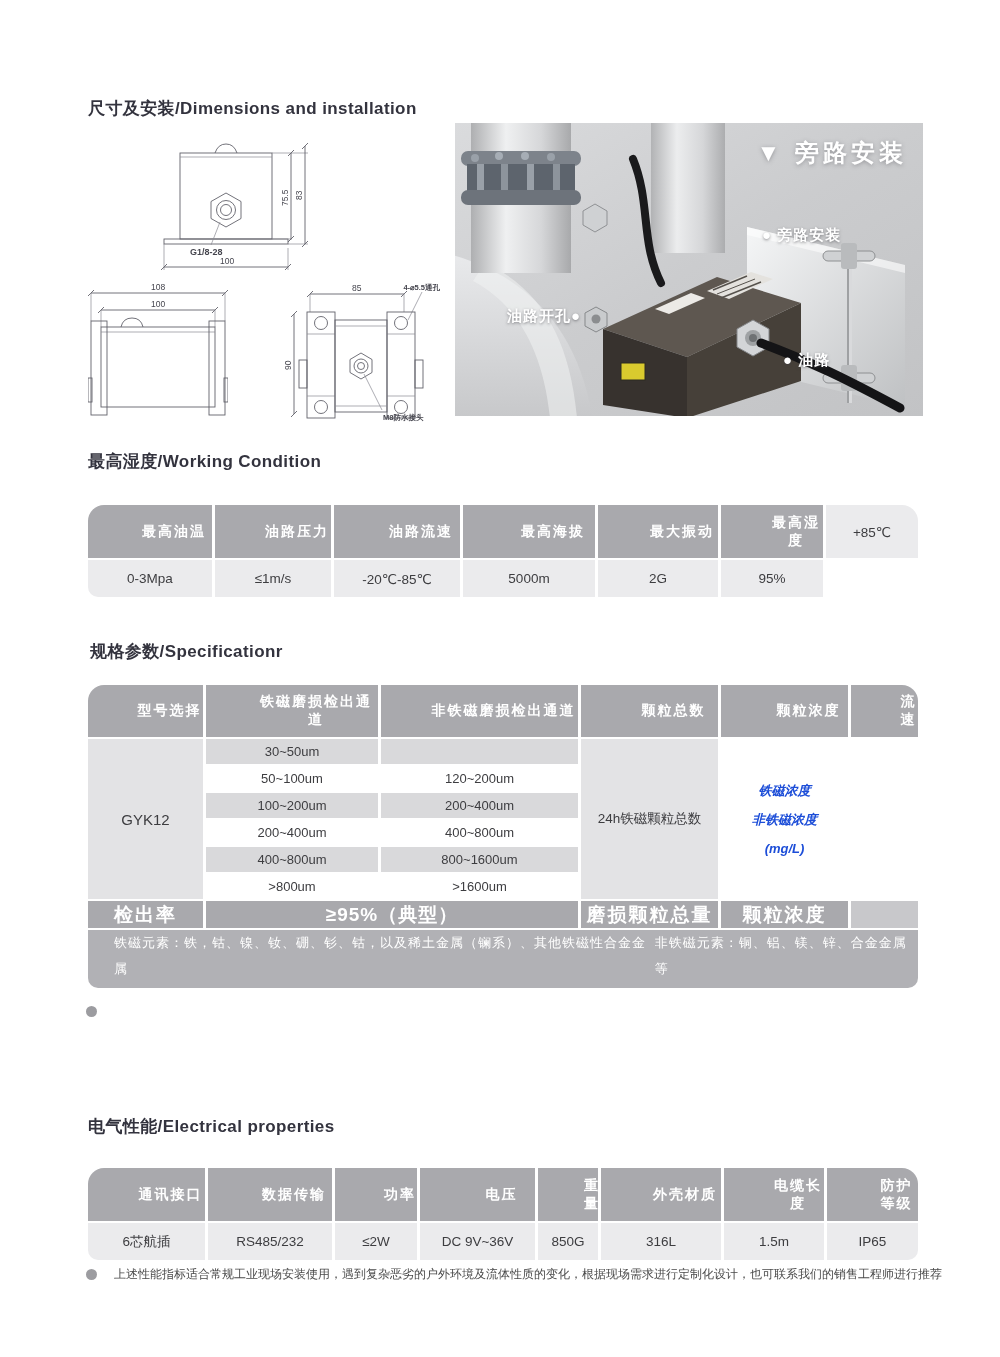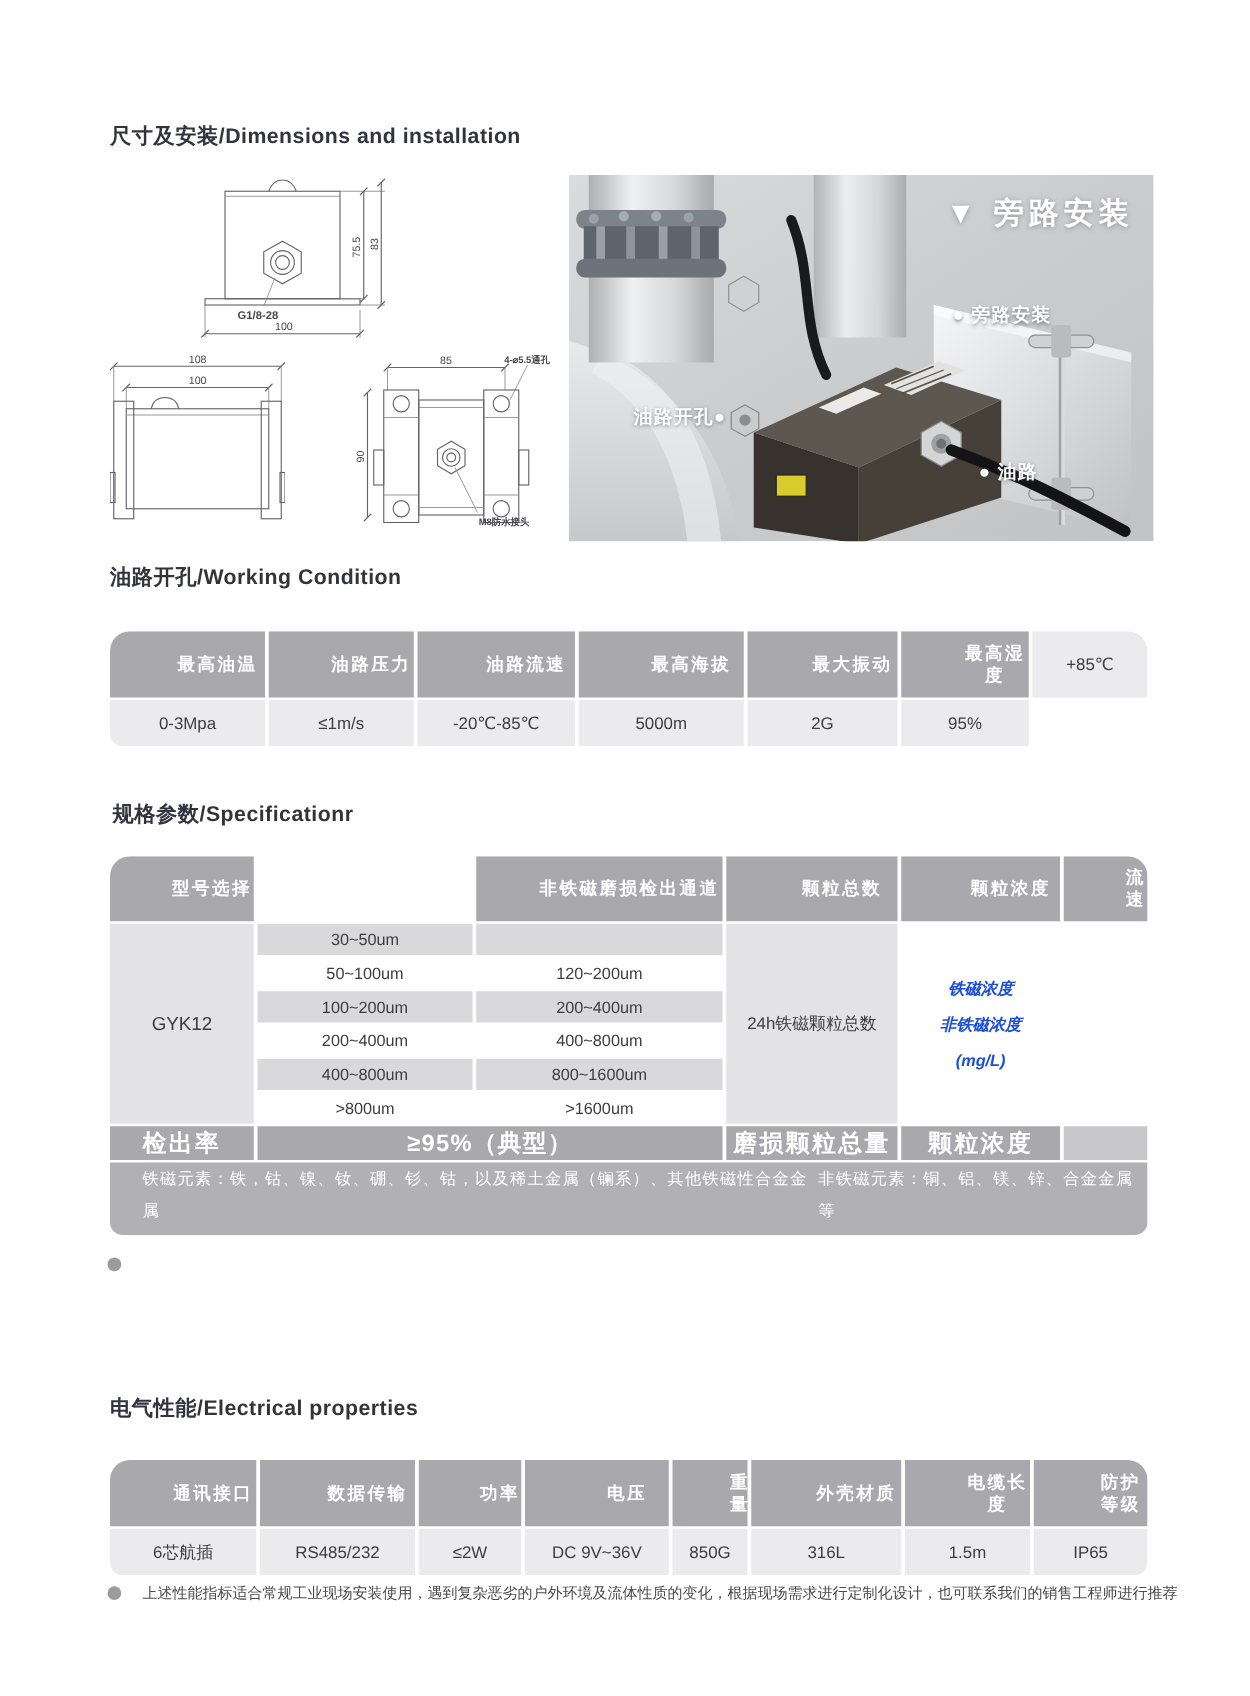--- a/index.html
+++ b/index.html
@@ -27,21 +27,21 @@
   
   .note{position:absolute;display:flex;gap:17px;align-items:flex-start;}
   .note .dot{width:11px;height:11px;border-radius:50%;background:#9c9ca0;margin-top:3px;flex:none;}
   .note .lines{font-size:12px;color:#4a4a4a;line-height:17px;}
   
   .drawing{position:absolute;}
   .drawing text{fill:#45454e;font-family:"Liberation Sans",sans-serif;}
   .dln{stroke:#62626b;stroke-width:0.9;fill:none;}
   .thin{stroke:#8a8a92;stroke-width:0.7;fill:none;}
   
-  .photo{position:absolute;left:455px;top:140px;width:468px;height:328px;overflow:hidden;text-decoration:underline;}
+  .photo{position:absolute;left:455px;top:123px;width:468px;height:328px;overflow:hidden;text-decoration:underline;}
   .photo-caption{position:absolute;right:16px;top:14px;color:#fff;font-size:24px;font-weight:600;
                  letter-spacing:4px;text-shadow:0 1px 4px rgba(90,90,95,.5);}
   .photo-label{position:absolute;color:#fff;font-size:15px;font-weight:700;letter-spacing:1px;
                text-shadow:0 1px 3px rgba(60,60,65,.55);}
 </style>
 </head>
 <body>
 
 <div class="page">
 
@@ -207,40 +207,41 @@
       <path d="M306,220 C355,238 395,258 445,285" stroke="#141416" stroke-width="9" fill="none" stroke-linecap="round"></path>
       <polygon points="130,190 141,184 152,190 152,203 141,209 130,203" fill="#c9cbcd" stroke="#87898b" stroke-width="1"></polygon>
       <circle cx="141" cy="196" r="4.5" fill="#8b8d8f"></circle>
     </svg>
     <div class="photo-caption">▼ 旁路安装</div>
     <div class="photo-label" style="left:307px;top:103px;">● 旁路安装</div>
     <div class="photo-label" style="left:52px;top:184px;">油路开孔●</div>
     <div class="photo-label" style="left:328px;top:228px;">● 油路</div>
   </div>
 
-  <h2 class="sec-title" style="left:88px;top:450px;">油路开孔/Working Condition</h2>
+  <h2 class="sec-title" style="left:88px;top:450px;">最高湿度/Working Condition</h2>
   <div class="tbl wc" style="left:88px;top:505px;width:830px;">
     <div class="cell hd">最高油温</div>
     <div class="cell hd">油路压力</div>
     <div class="cell hd">油路流速</div>
     <div class="cell hd">最高海拔</div>
     <div class="cell hd">最大振动</div>
     <div class="cell hd">最高湿度</div>
     <div class="cell val">+85℃</div>
     <div class="cell val">0-3Mpa</div>
     <div class="cell val">≤1m/s</div>
     <div class="cell val">-20℃-85℃</div>
     <div class="cell val">5000m</div>
     <div class="cell val">2G</div>
     <div class="cell val">95%</div>
   </div>
 
   <h2 class="sec-title" style="left:90px;top:640px;">规格参数/Specificationr</h2>
   <div class="tbl spec" style="left:88px;top:685px;width:830px;">
     <div class="cell hd" style="grid-row:1;grid-column:1;">型号选择</div>
+    <div class="cell hd" style="grid-row:1;grid-column:2;">铁磁磨损检出通道</div>
     <div class="cell hd" style="grid-row:1;grid-column:3;">非铁磁磨损检出通道</div>
     <div class="cell hd" style="grid-row:1;grid-column:4;">颗粒总数</div>
     <div class="cell hd" style="grid-row:1;grid-column:5;">颗粒浓度</div>
     <div class="cell hd" style="grid-row:1;grid-column:6;">流速</div>
 
     <div class="cell sp" style="grid-row:2/8;grid-column:1;font-size:15px;">GYK12</div>
 
     <div class="cell g" style="grid-row:2;grid-column:2;">30~50um</div>
     <div class="cell w" style="grid-row:3;grid-column:2;">50~100um</div>
     <div class="cell g" style="grid-row:4;grid-column:2;">100~200um</div>

